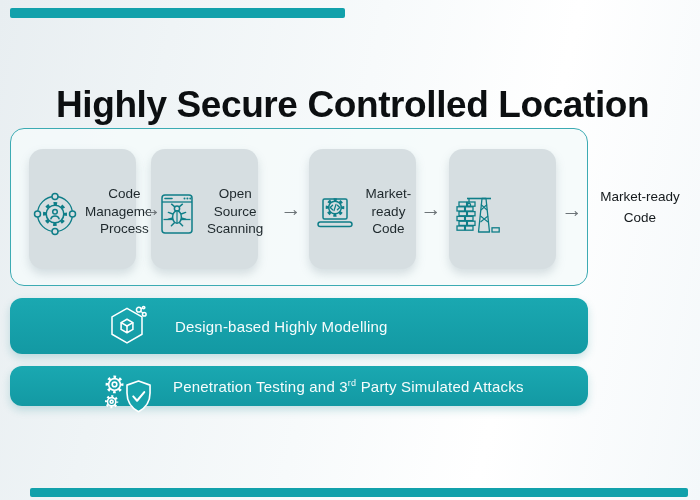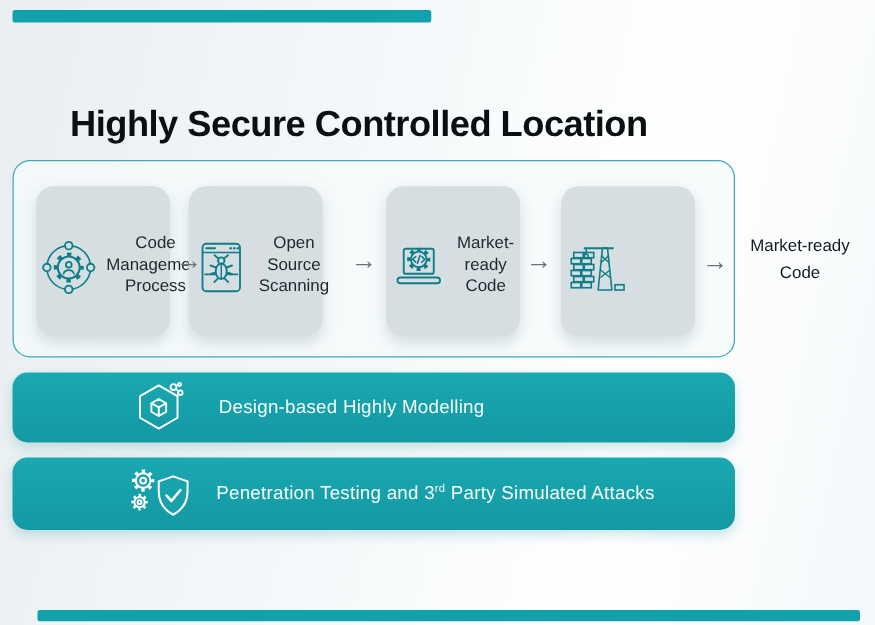--- a/index.html
+++ b/index.html
@@ -10,21 +10,21 @@
   }
   .slide{
     position:relative;width:700px;height:500px;
     background:linear-gradient(102deg,#e8eef1 0%,#eff4f6 22%,#f7fafb 48%,#ffffff 72%,#f4f8fa 100%);
   }
   .accent-bar{position:absolute;background:#12a1ab;border-radius:2px;}
   .accent-bar.top{left:10px;top:8px;width:335px;height:10px;}
   .accent-bar.bottom{left:30px;top:488px;width:658px;height:9px;}
   .page-title{
     position:absolute;left:56px;top:84px;width:600px;
-    font-size:29px;font-weight:700;color:#0c0f11;letter-spacing:-0.4px;
+    font-size:37px;font-weight:700;color:#0c0f11;letter-spacing:-0.4px;
   }
   .pipeline{
     position:absolute;left:10px;top:128px;width:578px;height:158px;
     border:1.5px solid #3cabb3;border-radius:14px;
     background:rgba(244,250,250,0.85);
     box-sizing:border-box;
   }
   .step-card{
     position:absolute;top:20px;width:107px;height:120px;
     background:#d6dee1;border-radius:14px;
@@ -47,21 +47,21 @@
   .output-label{
     position:absolute;left:593px;top:187px;width:94px;text-align:center;
     font-size:13.5px;line-height:1.55;color:#14191c;
   }
   .banner{
     position:absolute;left:10px;width:578px;border-radius:12px;
     background:linear-gradient(180deg,#1aa8b1 0%,#1399a3 100%);
     box-shadow:0 4px 9px rgba(18,130,140,0.22);
   }
   .banner.b0{top:298px;height:56px;}
-  .banner.b1{top:366px;height:58px;}
+  .banner.b1{top:366px;height:40px;}
   .banner-icon{position:absolute;color:#ffffff;}
   .banner.b0 .banner-icon{left:97px;top:7px;}
   .banner.b1 .banner-icon{left:90px;top:5px;}
   .banner-label{
     position:absolute;left:165px;top:50%;transform:translateY(-50%);
     font-size:15px;font-weight:500;color:#f6fcfc;letter-spacing:0.2px;white-space:nowrap;
   }
   .banner.b1 .banner-label{left:163px;}
   .banner-label sup{font-size:9px;line-height:0;}
   svg{display:block;}

